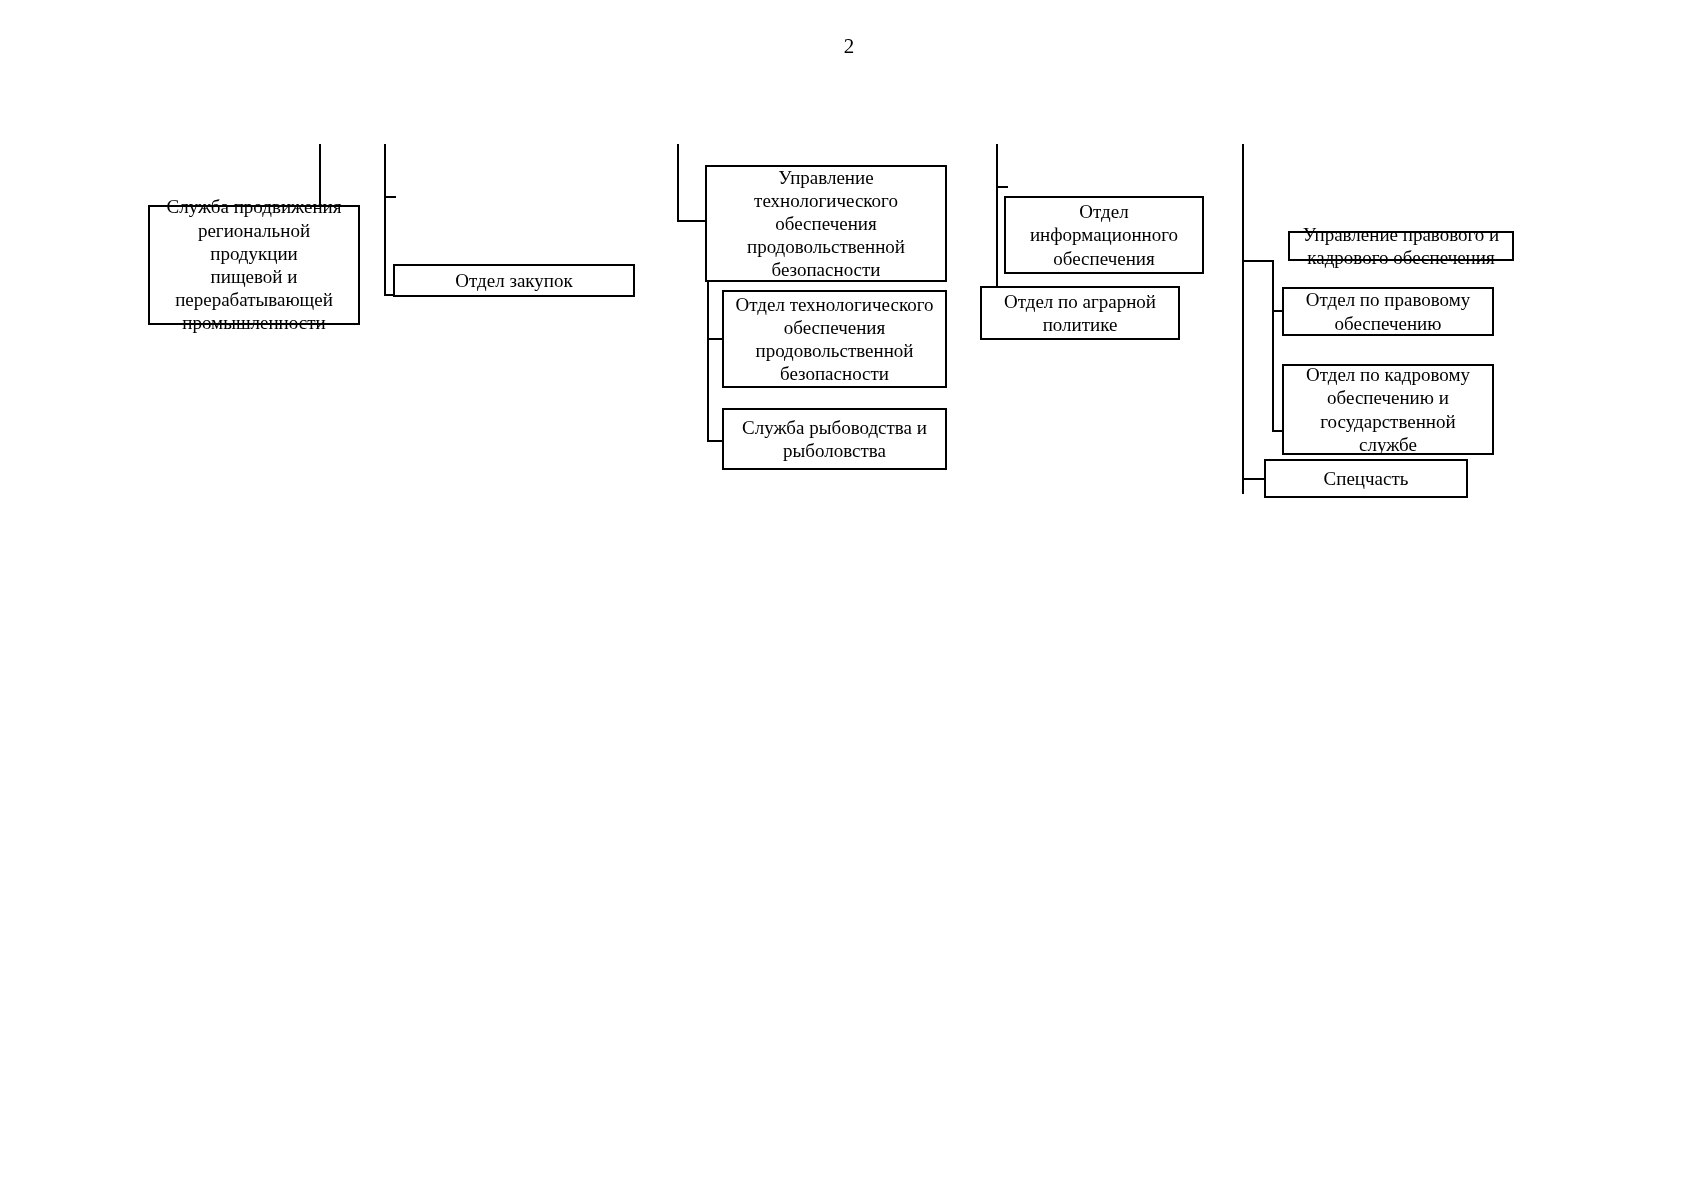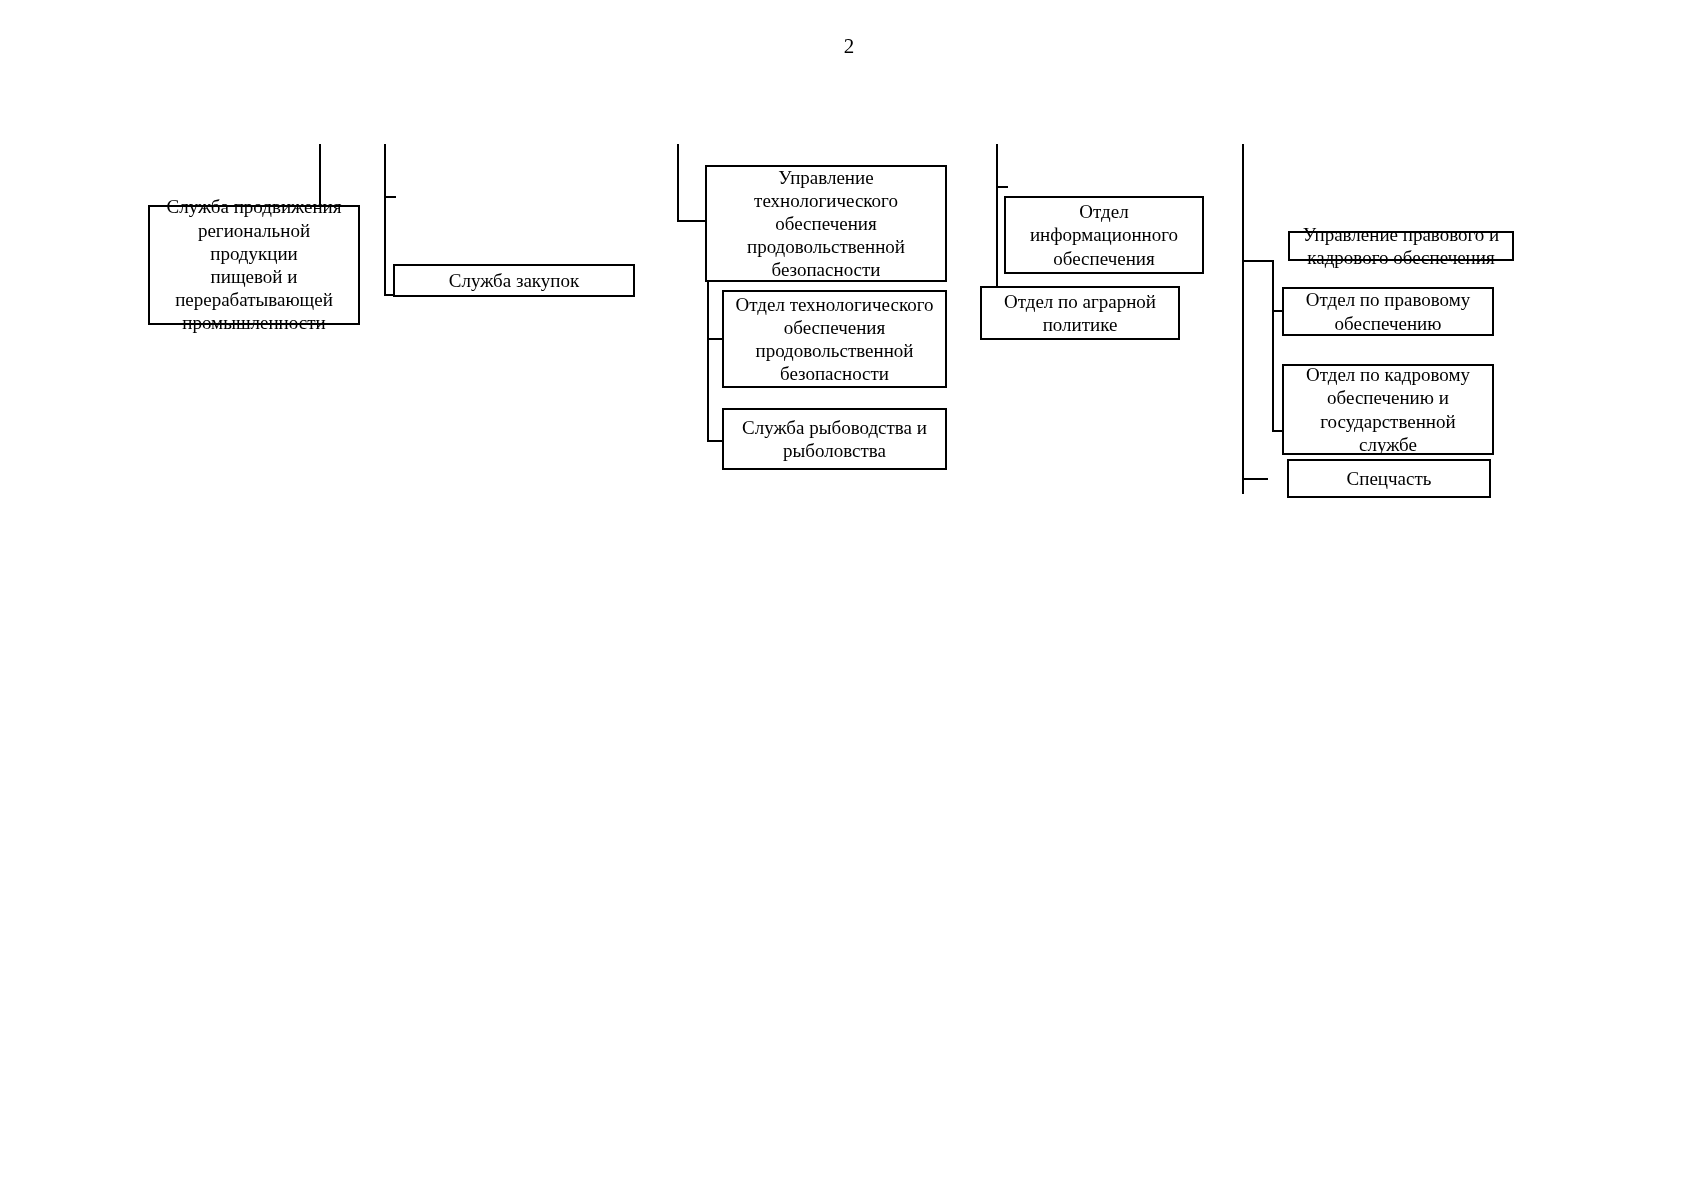--- a/index.html
+++ b/index.html
@@ -85,21 +85,21 @@
 промышленности</span>
   </div>
 
   <div class="trunk" style="left:384px; top:144px; height:152px;"></div>
 
   <div class="hline" style="left:384px; top:196px; width:12px;"></div>
 
   <div class="hline" style="left:384px; top:294px; width:12px;"></div>
 
   <div class="node" style="left:393px; top:264px; width:242px; height:33px;">
-    <span class="label">Служба закупок</span>
+    <span class="label">Отдел закупок</span>
   </div>
 
   <div class="trunk" style="left:677px; top:144px; height:78px;"></div>
   <div class="hline" style="left:677px; top:220px; width:32px;"></div>
 
   <div class="vline" style="left:707px; top:220px; height:222px;"></div>
   <div class="hline" style="left:707px; top:338px; width:20px;"></div>
   <div class="hline" style="left:707px; top:440px; width:20px;"></div>
 
   <div class="node" style="left:705px; top:165px; width:242px; height:117px;">
@@ -149,17 +149,17 @@
   <div class="node" style="left:1282px; top:287px; width:212px; height:49px;">
     <span class="label">Отдел по правовому
 обеспечению</span>
   </div>
   <div class="node" style="left:1282px; top:364px; width:212px; height:91px;">
     <span class="label">Отдел по кадровому
 обеспечению и
 государственной
 службе</span>
   </div>
-  <div class="node" style="left:1264px; top:459px; width:204px; height:39px;margin-left:23px;">
+  <div class="node" style="left:1264px; top:459px; width:204px; height:39px;">
     <span class="label">Спецчасть</span>
   </div>
 
 </div>
 
 </body></html>

